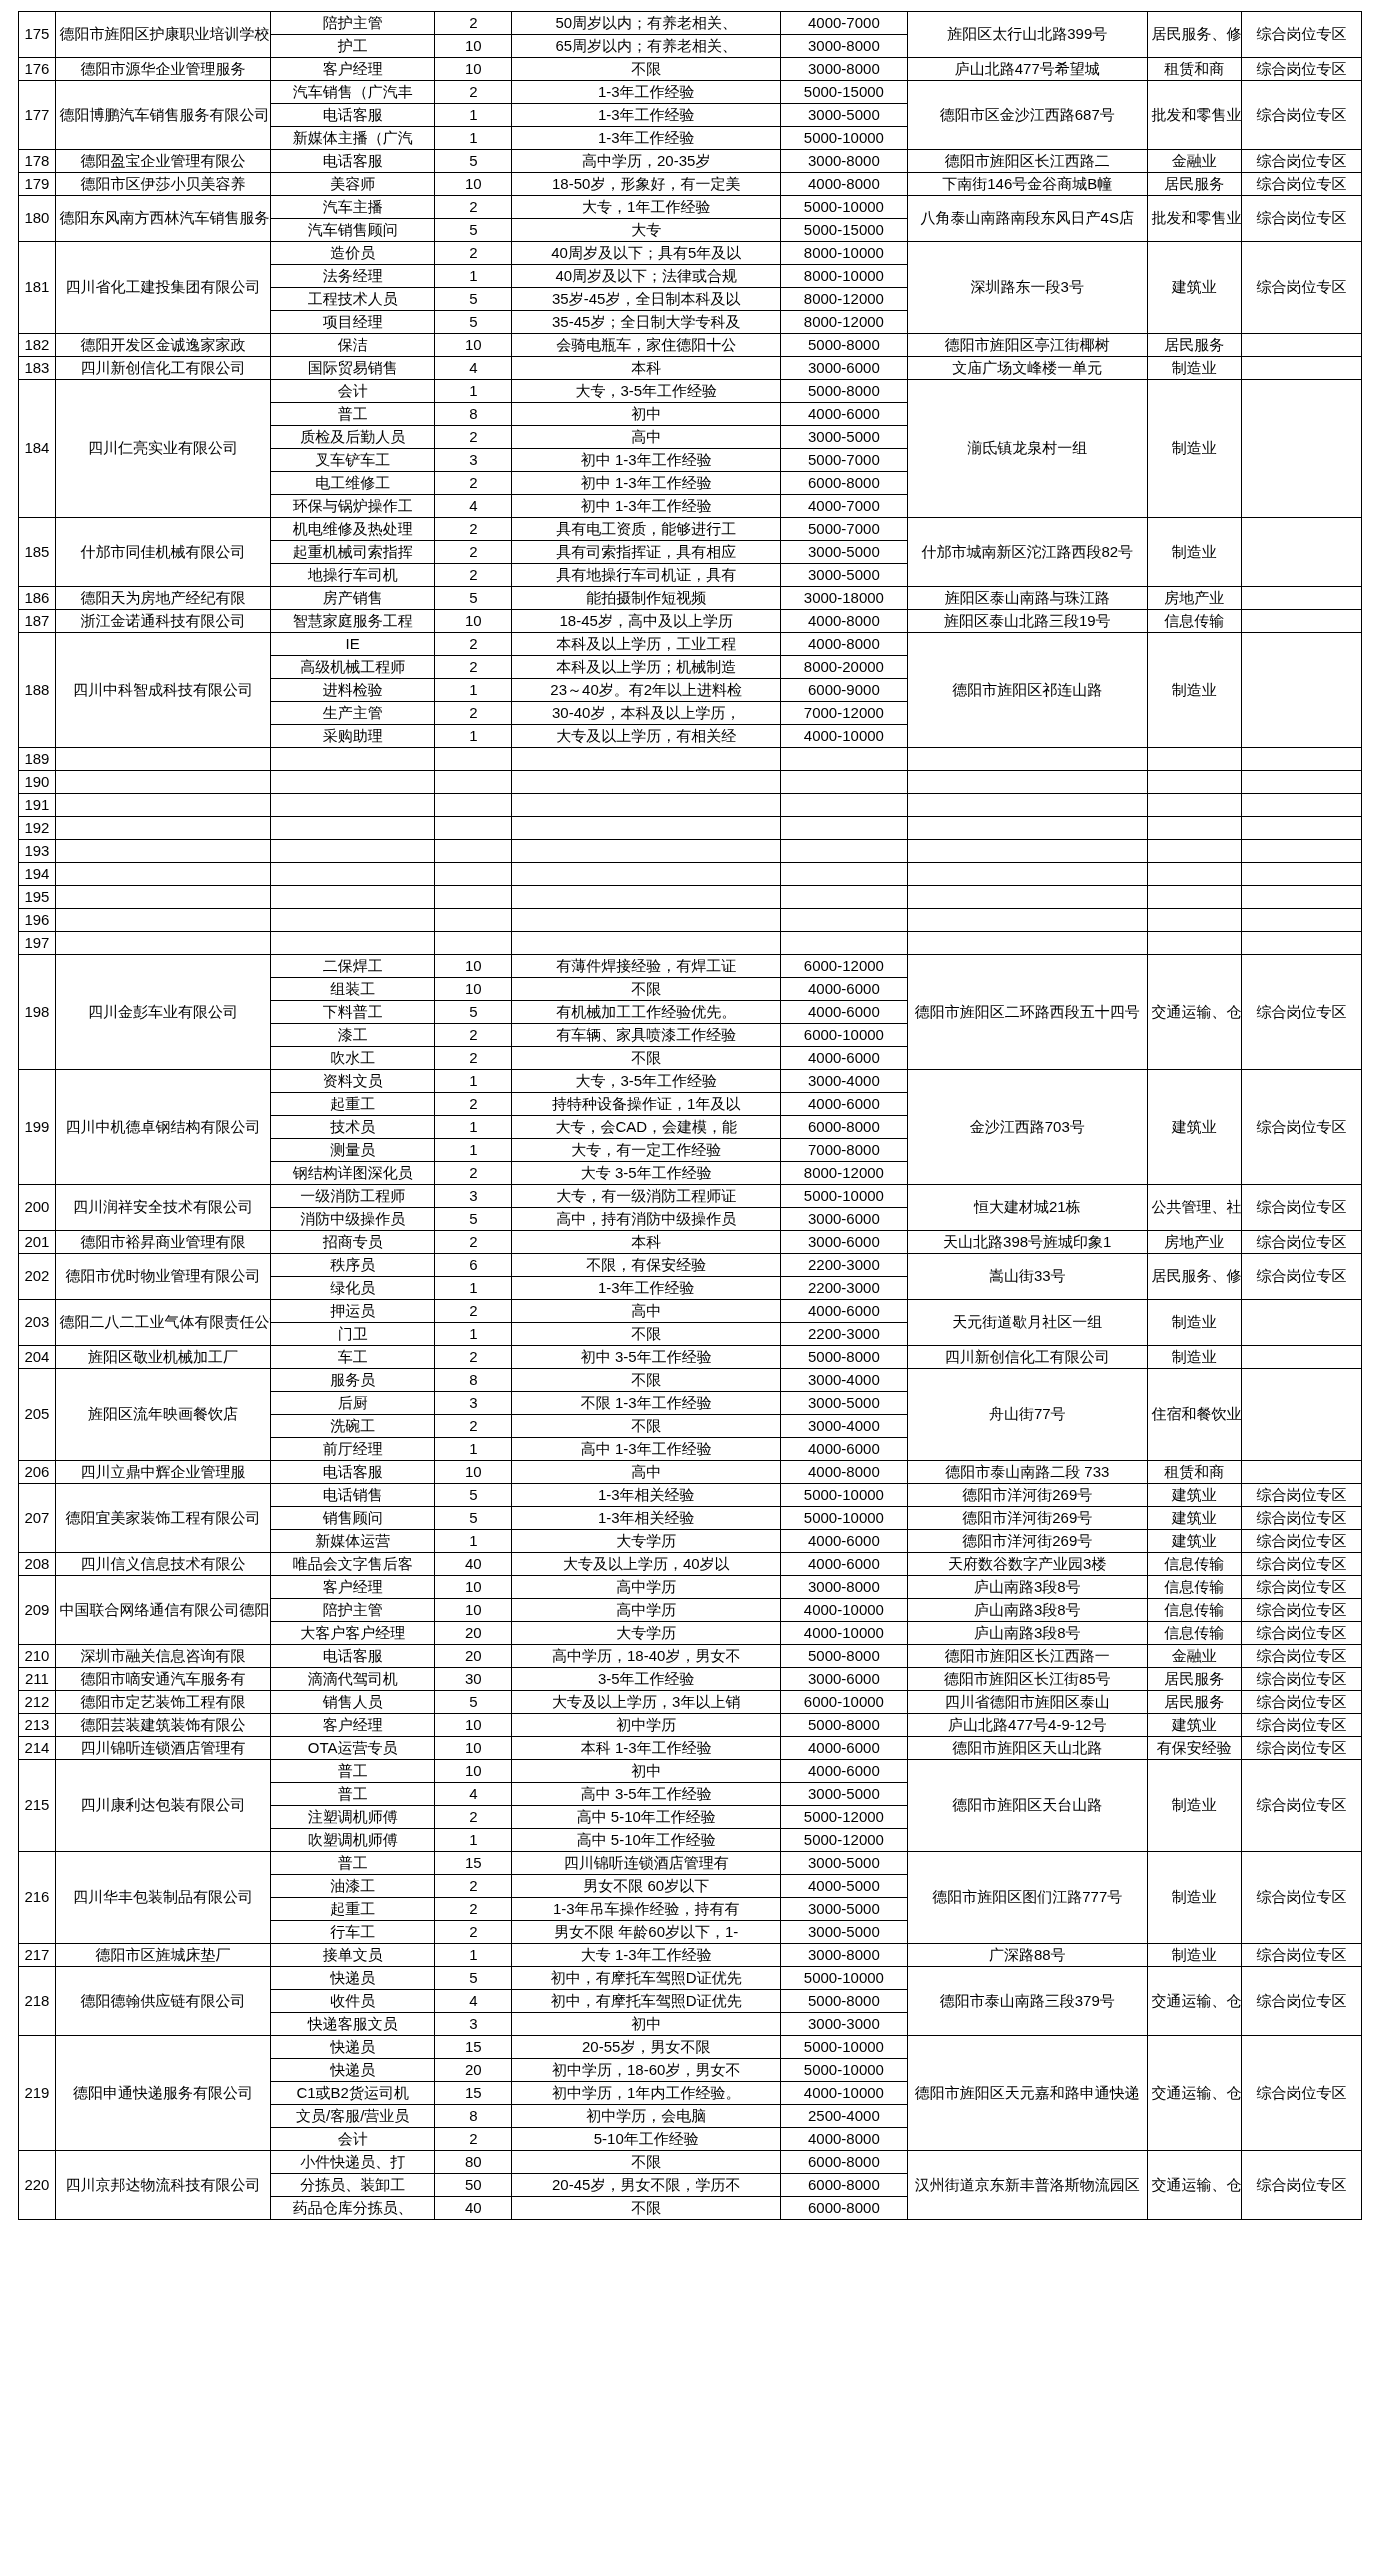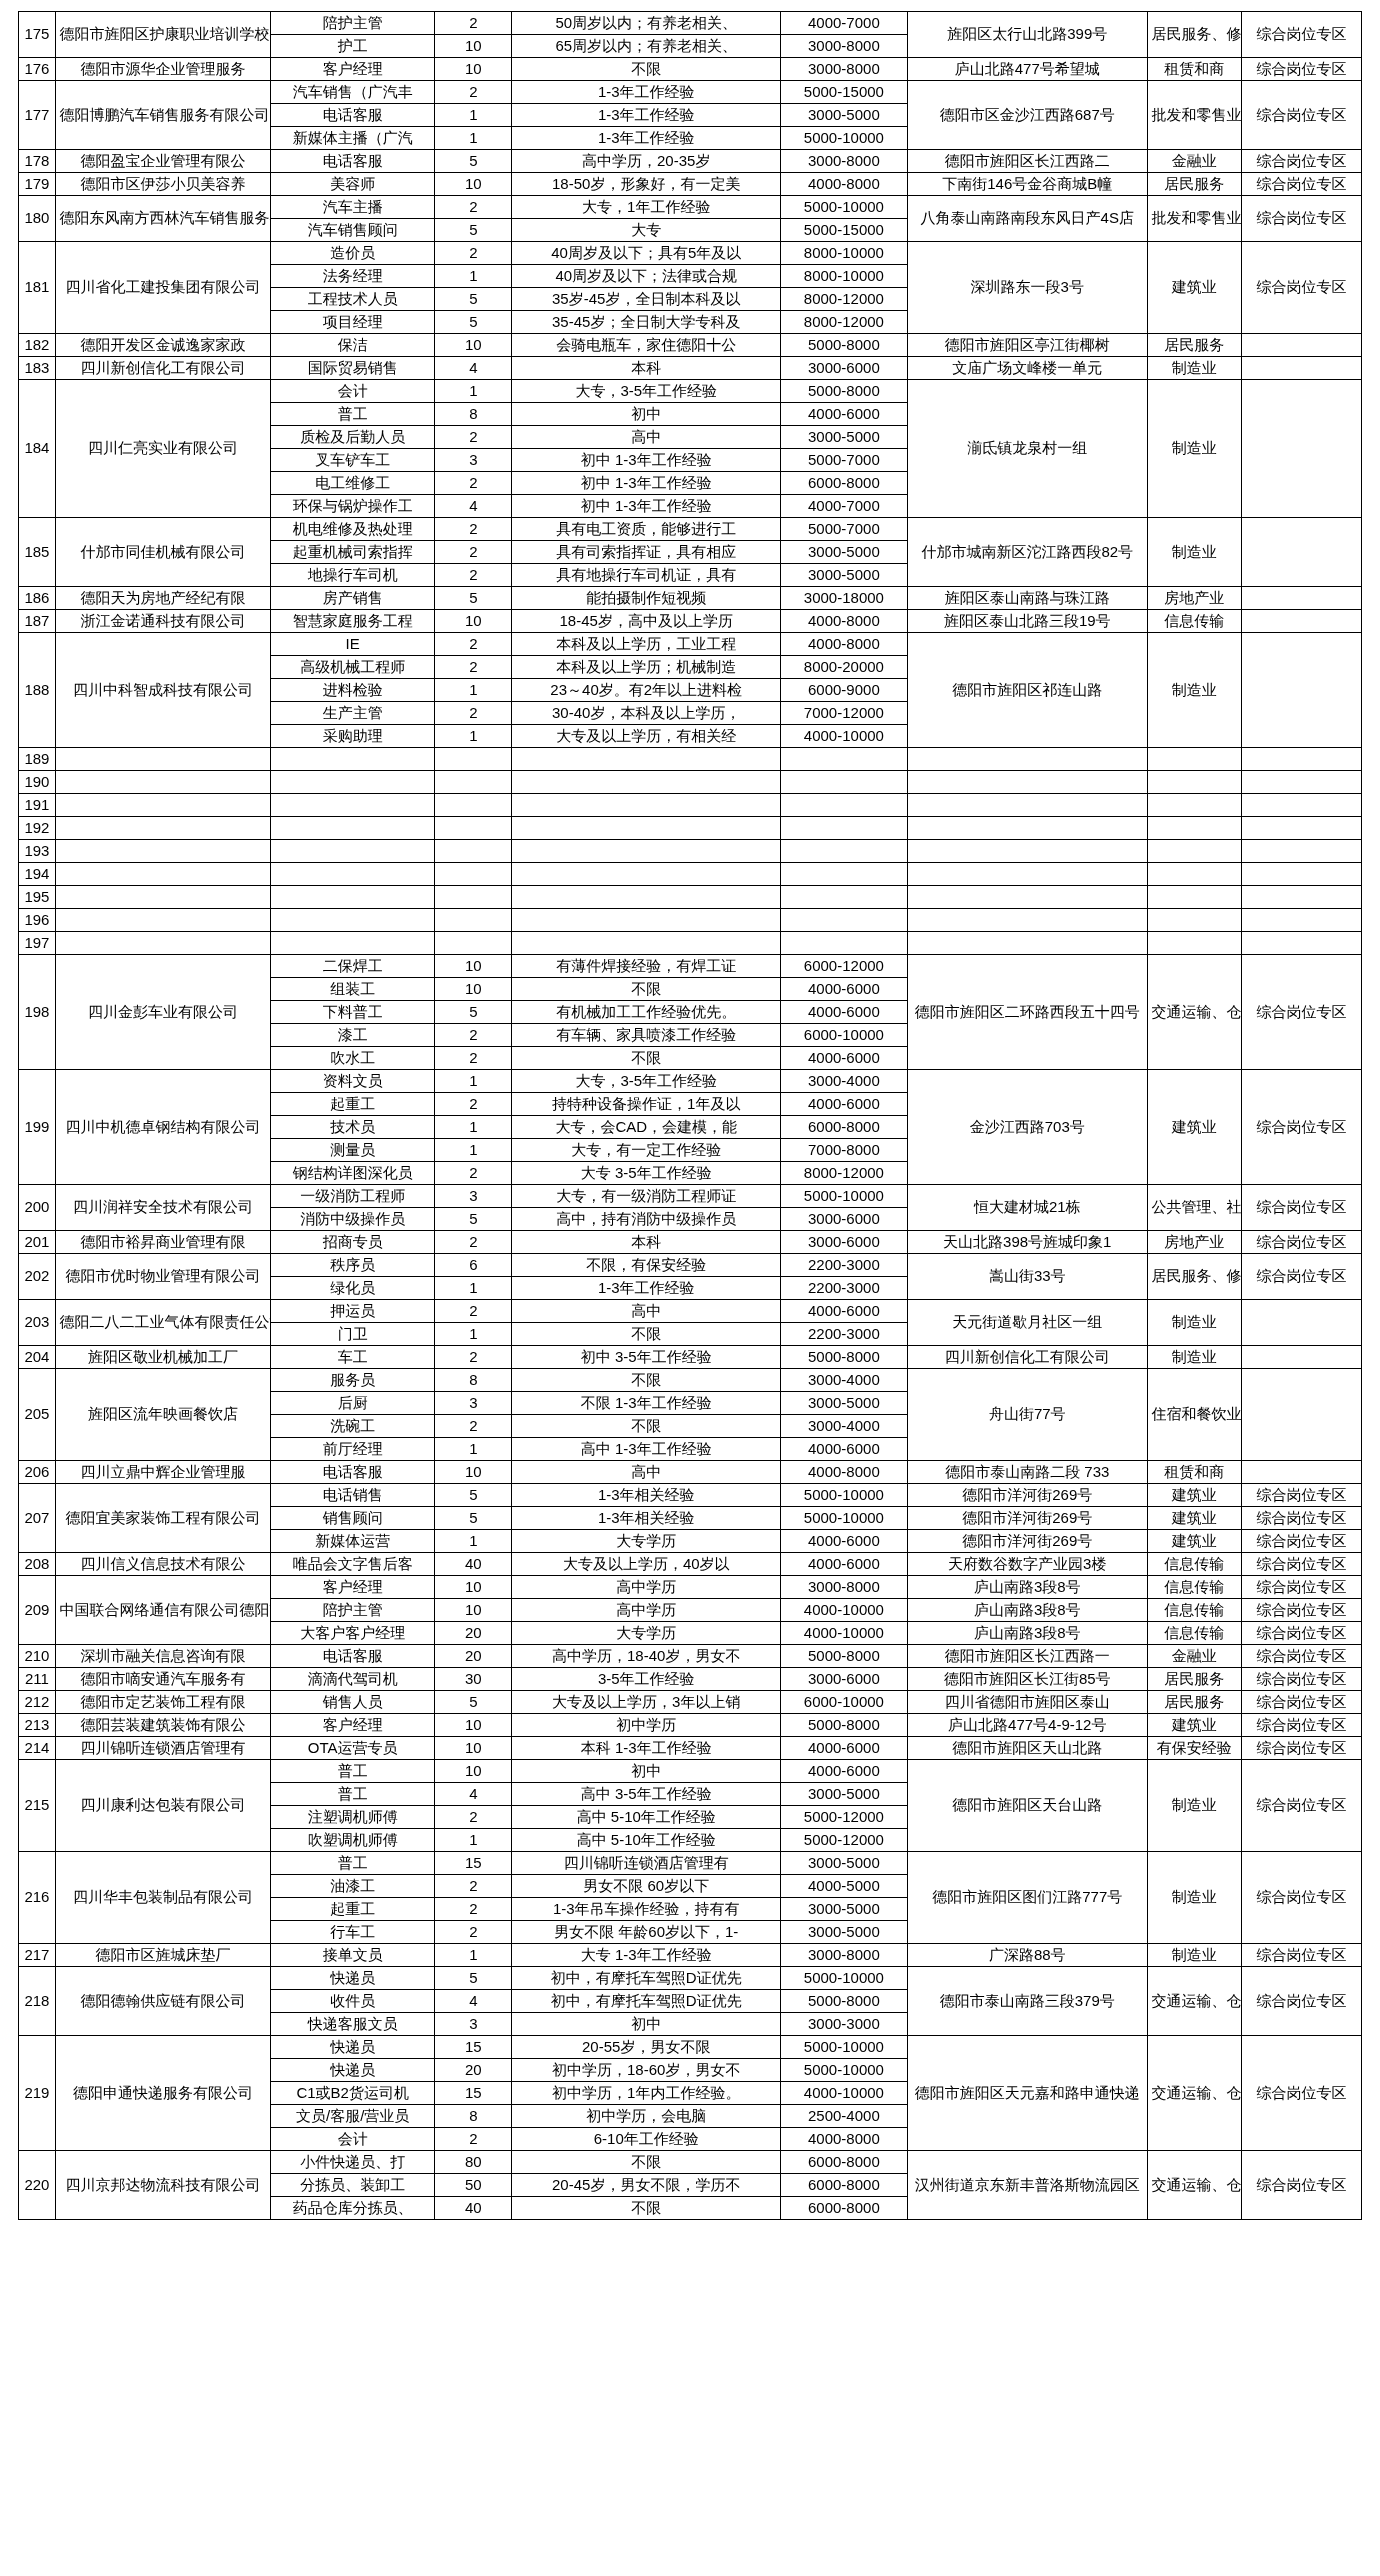--- a/index.html
+++ b/index.html
@@ -856,21 +856,21 @@
         </tr>
         <tr>
           <td class="pos">文员/客服/营业员</td>
           <td class="num">8</td>
           <td class="req">初中学历，会电脑</td>
           <td class="sal">2500-4000</td>
         </tr>
         <tr>
           <td class="pos">会计</td>
           <td class="num">2</td>
-          <td class="req">6-10年工作经验</td>
+          <td class="req">5-10年工作经验</td>
           <td class="sal">4000-8000</td>
         </tr>
         <tr>
           <td class="idx" rowspan="3">220</td>
           <td class="company" rowspan="3">四川京邦达物流科技有限公司</td>
           <td class="pos">小件快递员、打</td>
           <td class="num">80</td>
           <td class="req">不限</td>
           <td class="sal">6000-8000</td>
           <td class="addr" rowspan="3">汉州街道京东新丰普洛斯物流园区</td>

